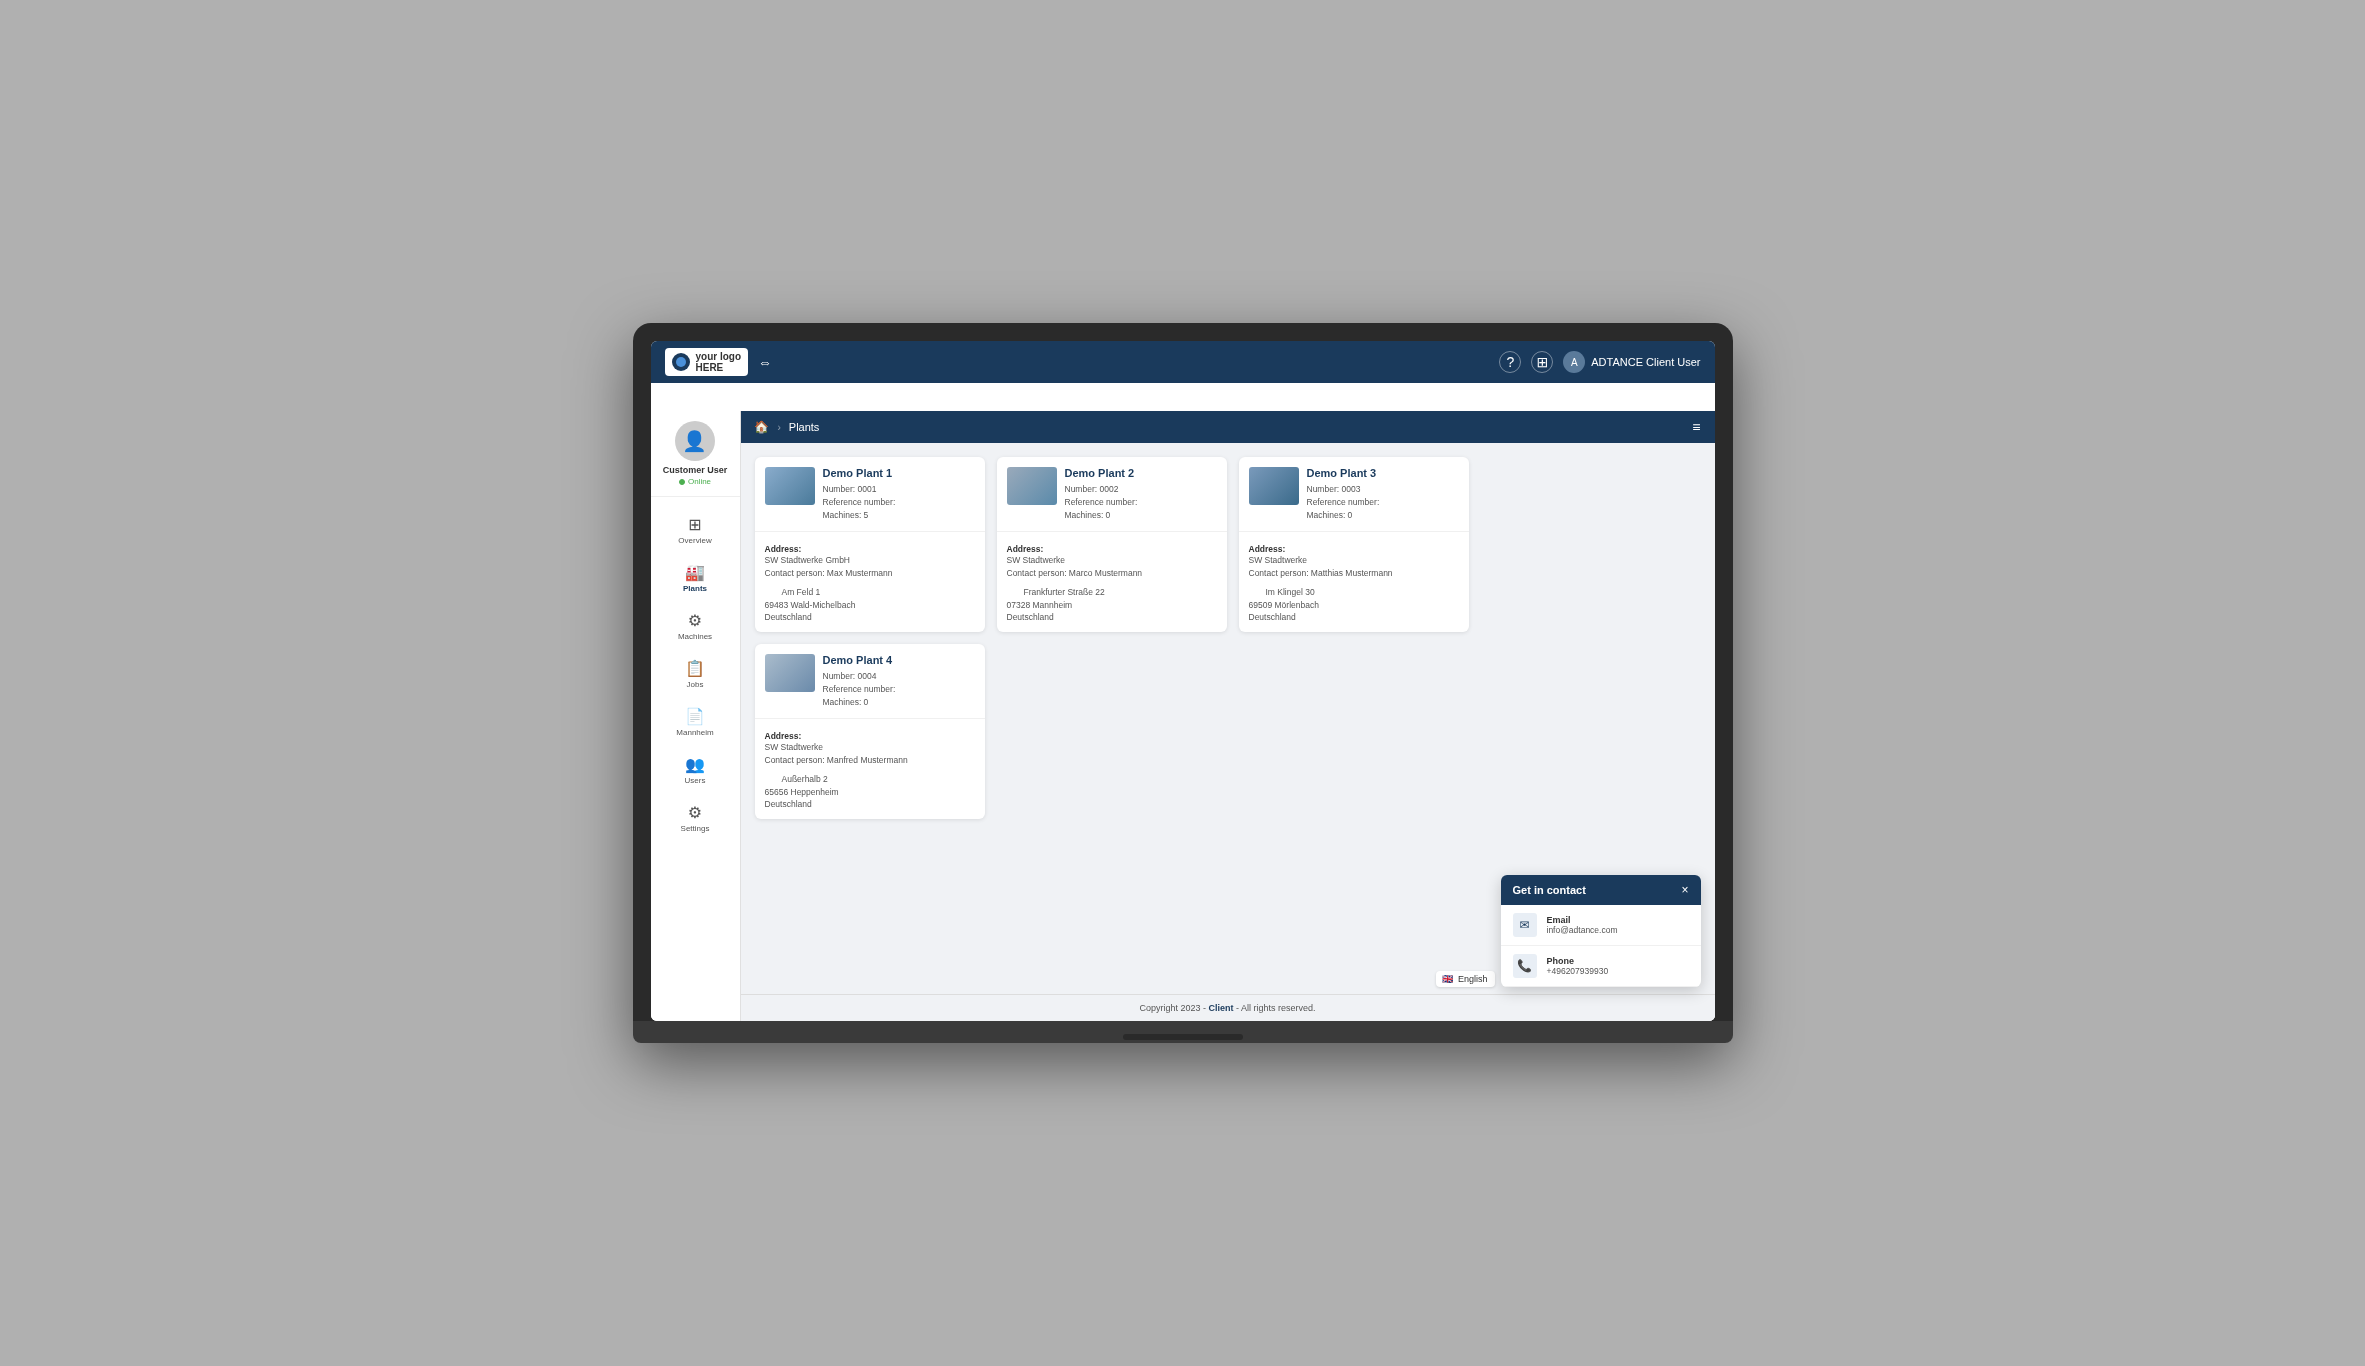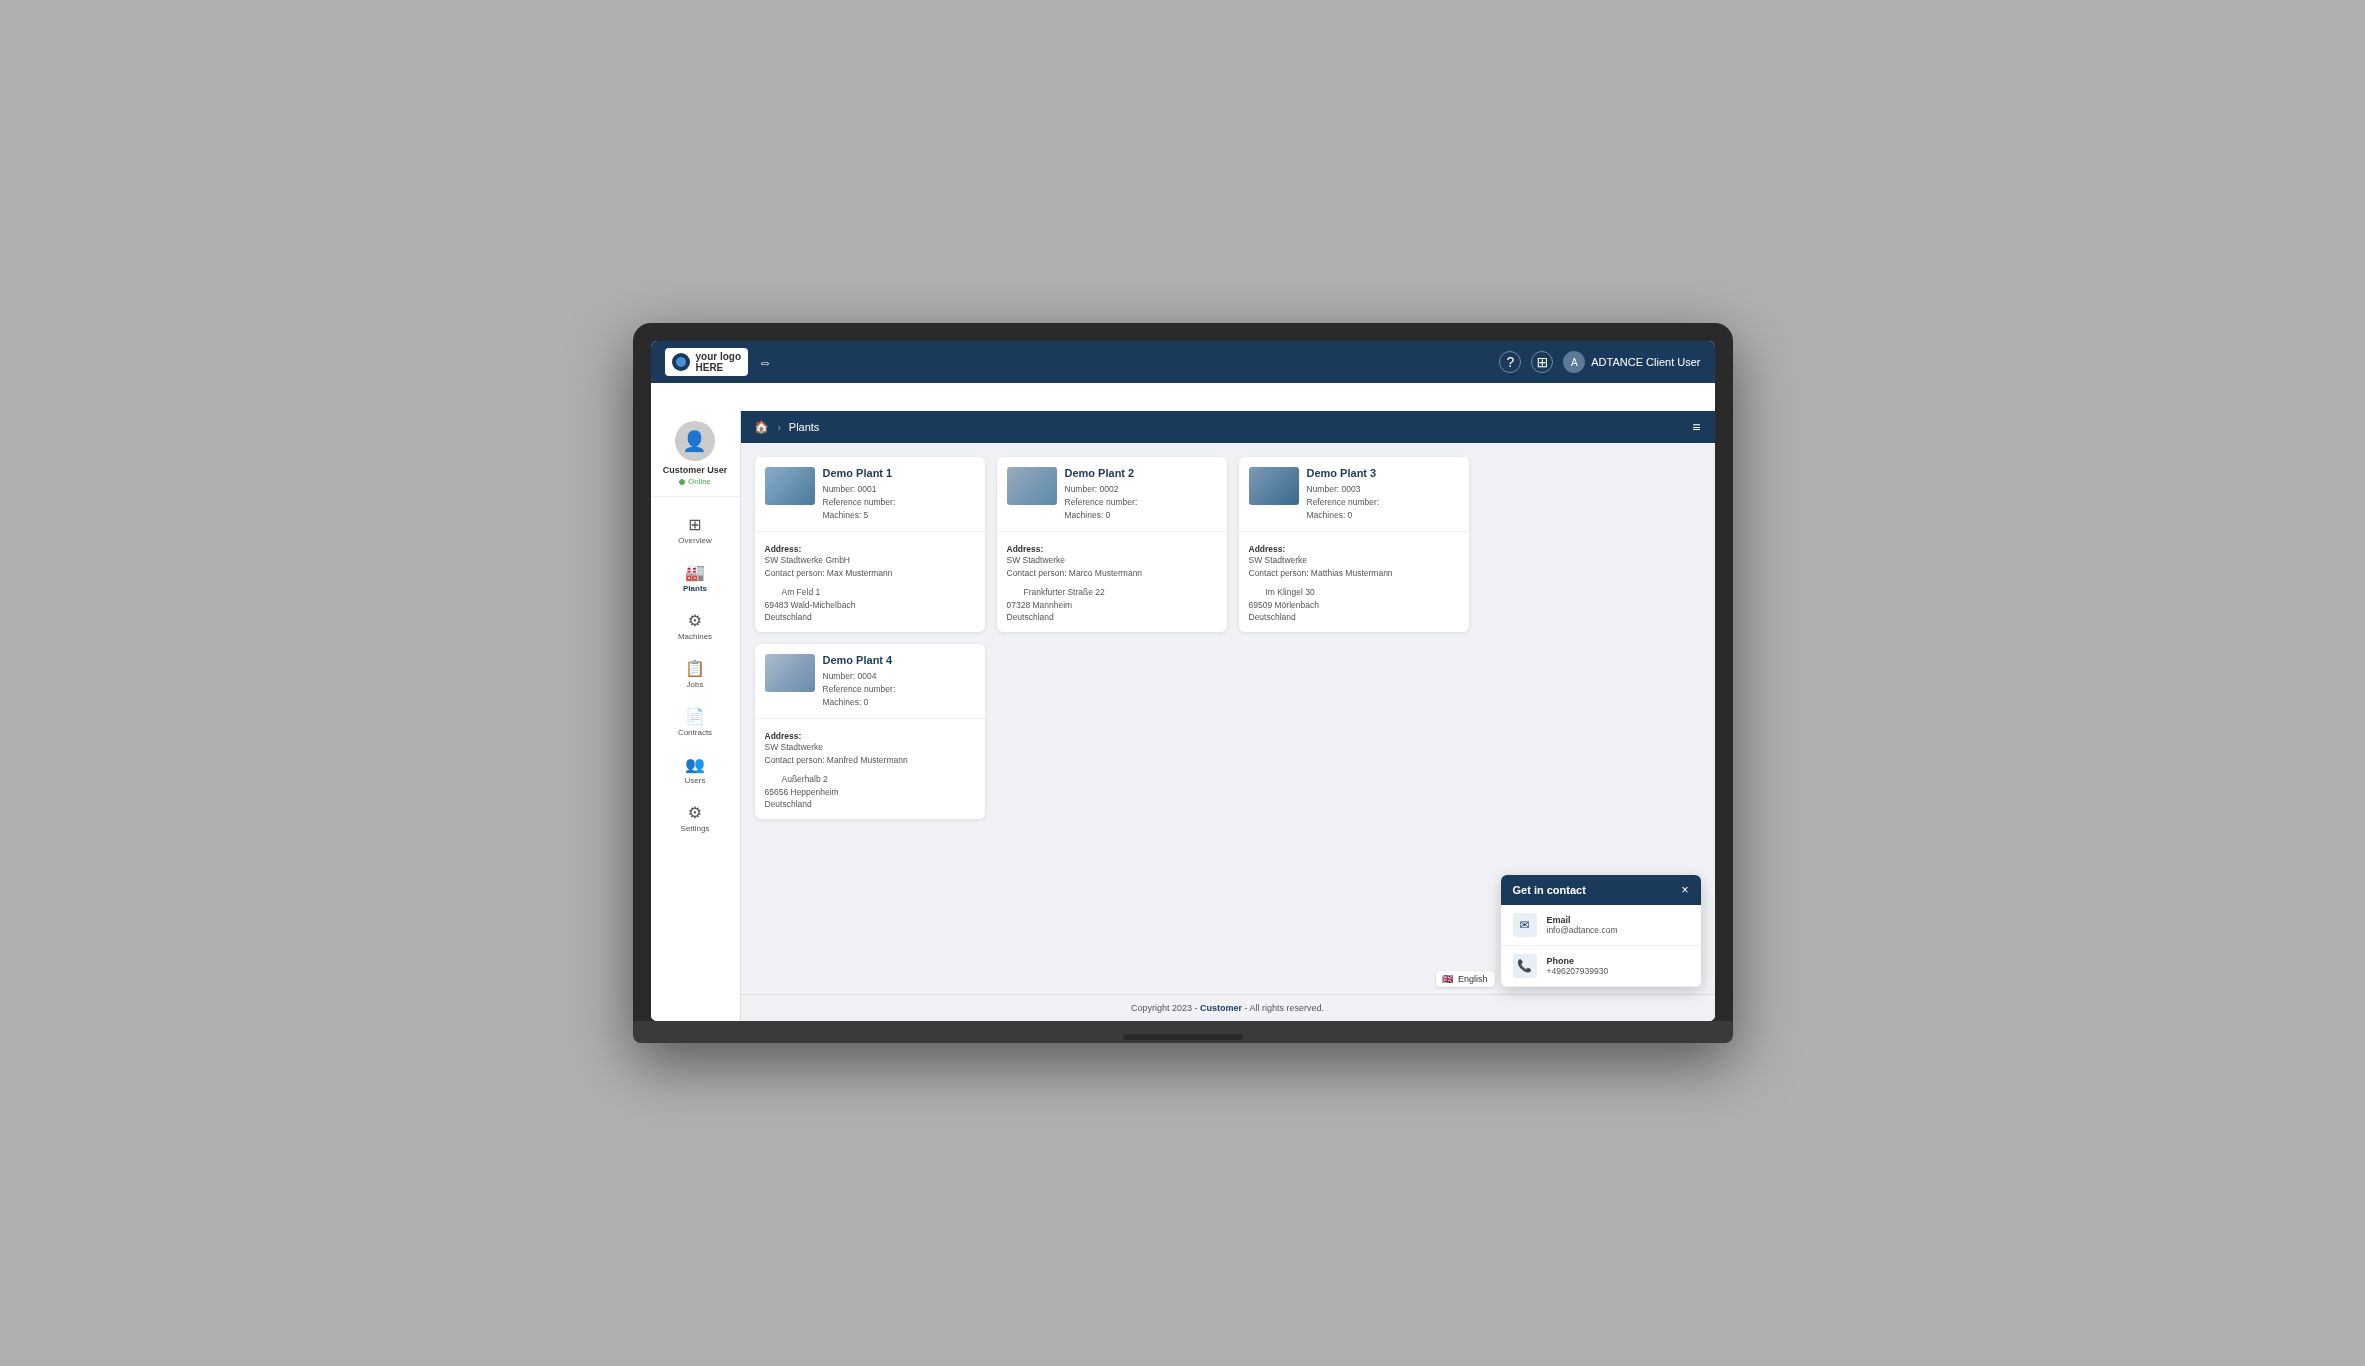--- a/index.html
+++ b/index.html
@@ -468,21 +468,21 @@
           <div class="nav-item">
             <span class="nav-icon">⚙</span>
             <span class="nav-label">Machines</span>
           </div>
           <div class="nav-item">
             <span class="nav-icon">📋</span>
             <span class="nav-label">Jobs</span>
           </div>
           <div class="nav-item">
             <span class="nav-icon">📄</span>
-            <span class="nav-label">Contracts</span>
+            <span class="nav-label">Mannheim</span>
           </div>
           <div class="nav-item">
             <span class="nav-icon">👥</span>
             <span class="nav-label">Users</span>
           </div>
           <div class="nav-item">
             <span class="nav-icon">⚙</span>
             <span class="nav-label">Settings</span>
           </div>
         </div>
@@ -584,21 +584,21 @@
                 <div class="plant-detail">65656 Heppenheim</div>
                 <div class="plant-detail">Deutschland</div>
               </div>
             </div>
 
           </div>
 
           <div style="flex:1;"></div>
 
           <div class="footer">
-            <span>Copyright 2023 - </span><strong>Customer</strong><span> - All rights reserved.</span>
+            <span>Copyright 2023 - </span><strong>Client</strong><span> - All rights reserved.</span>
           </div>
 
           <div class="contact-popup">
             <div class="contact-popup-header">
               <span class="contact-popup-title">Get in contact</span>
               <span class="contact-popup-close">×</span>
             </div>
             <div class="contact-item">
               <div class="contact-icon">✉</div>
               <div>

